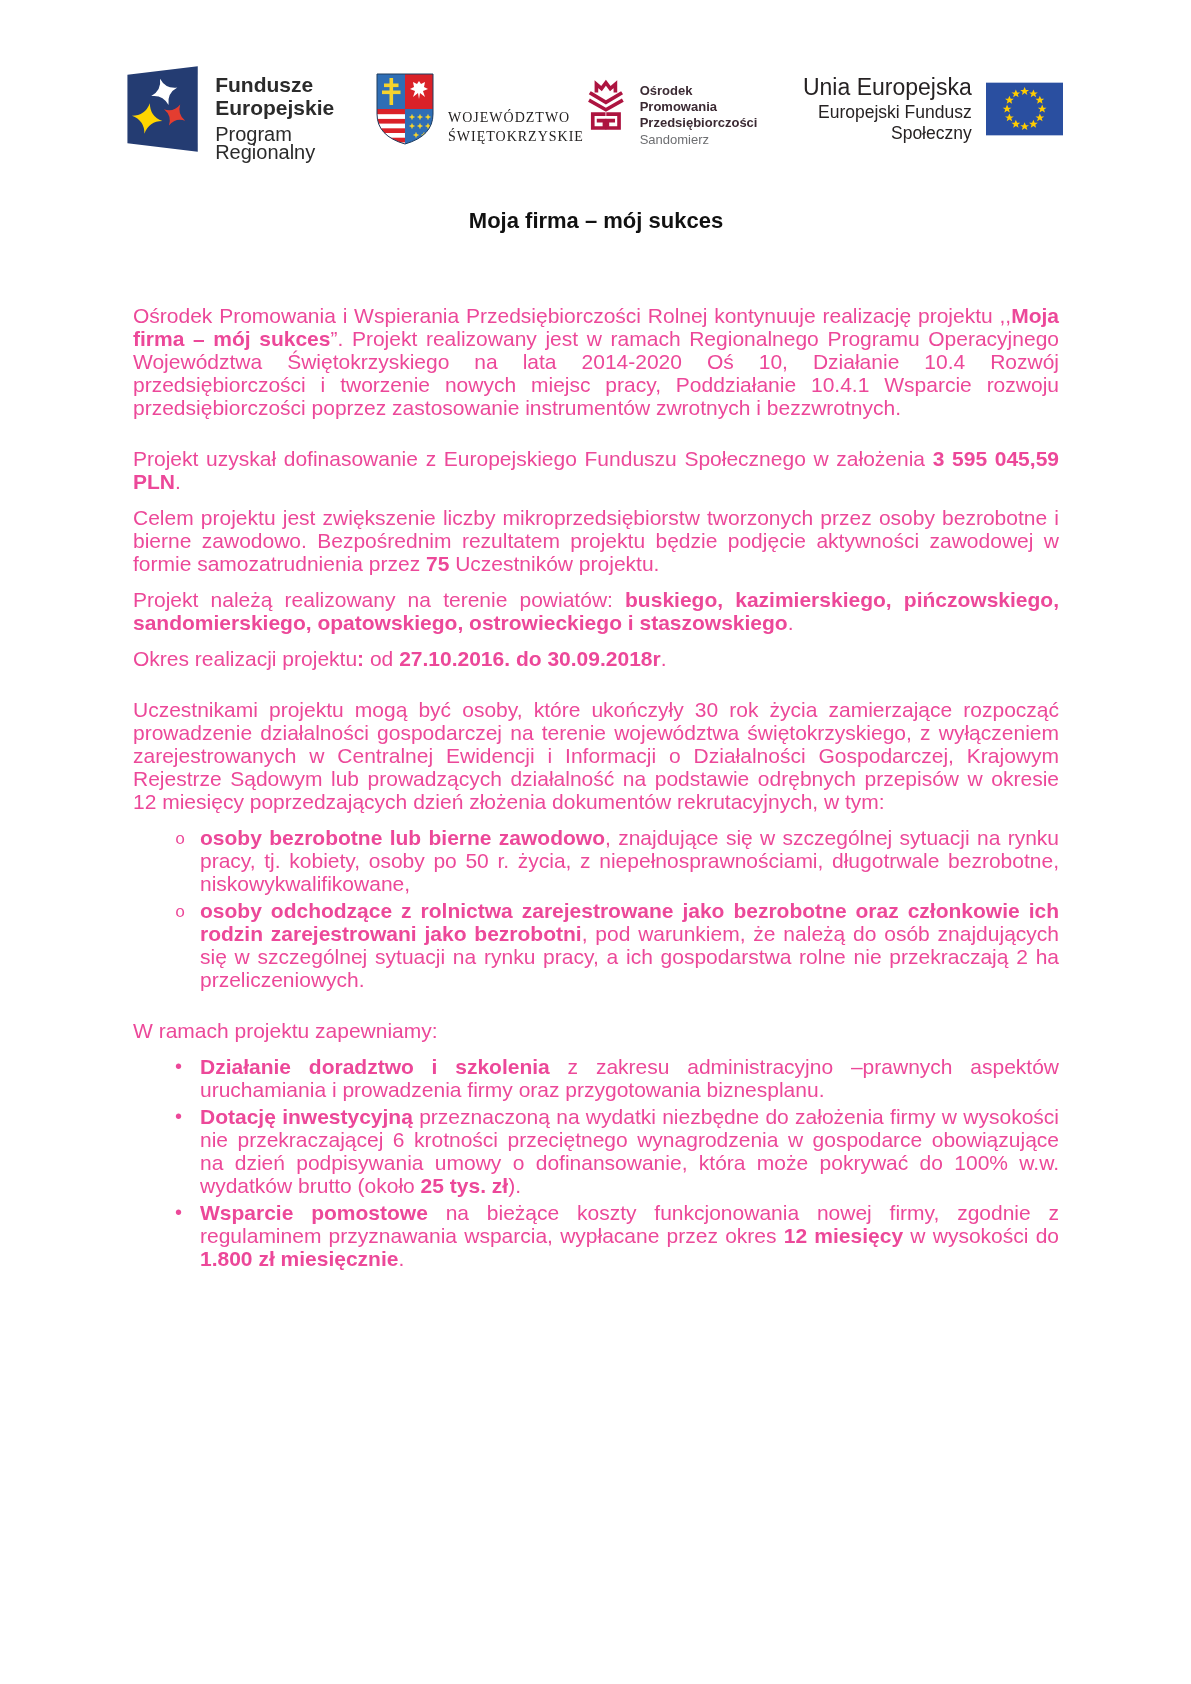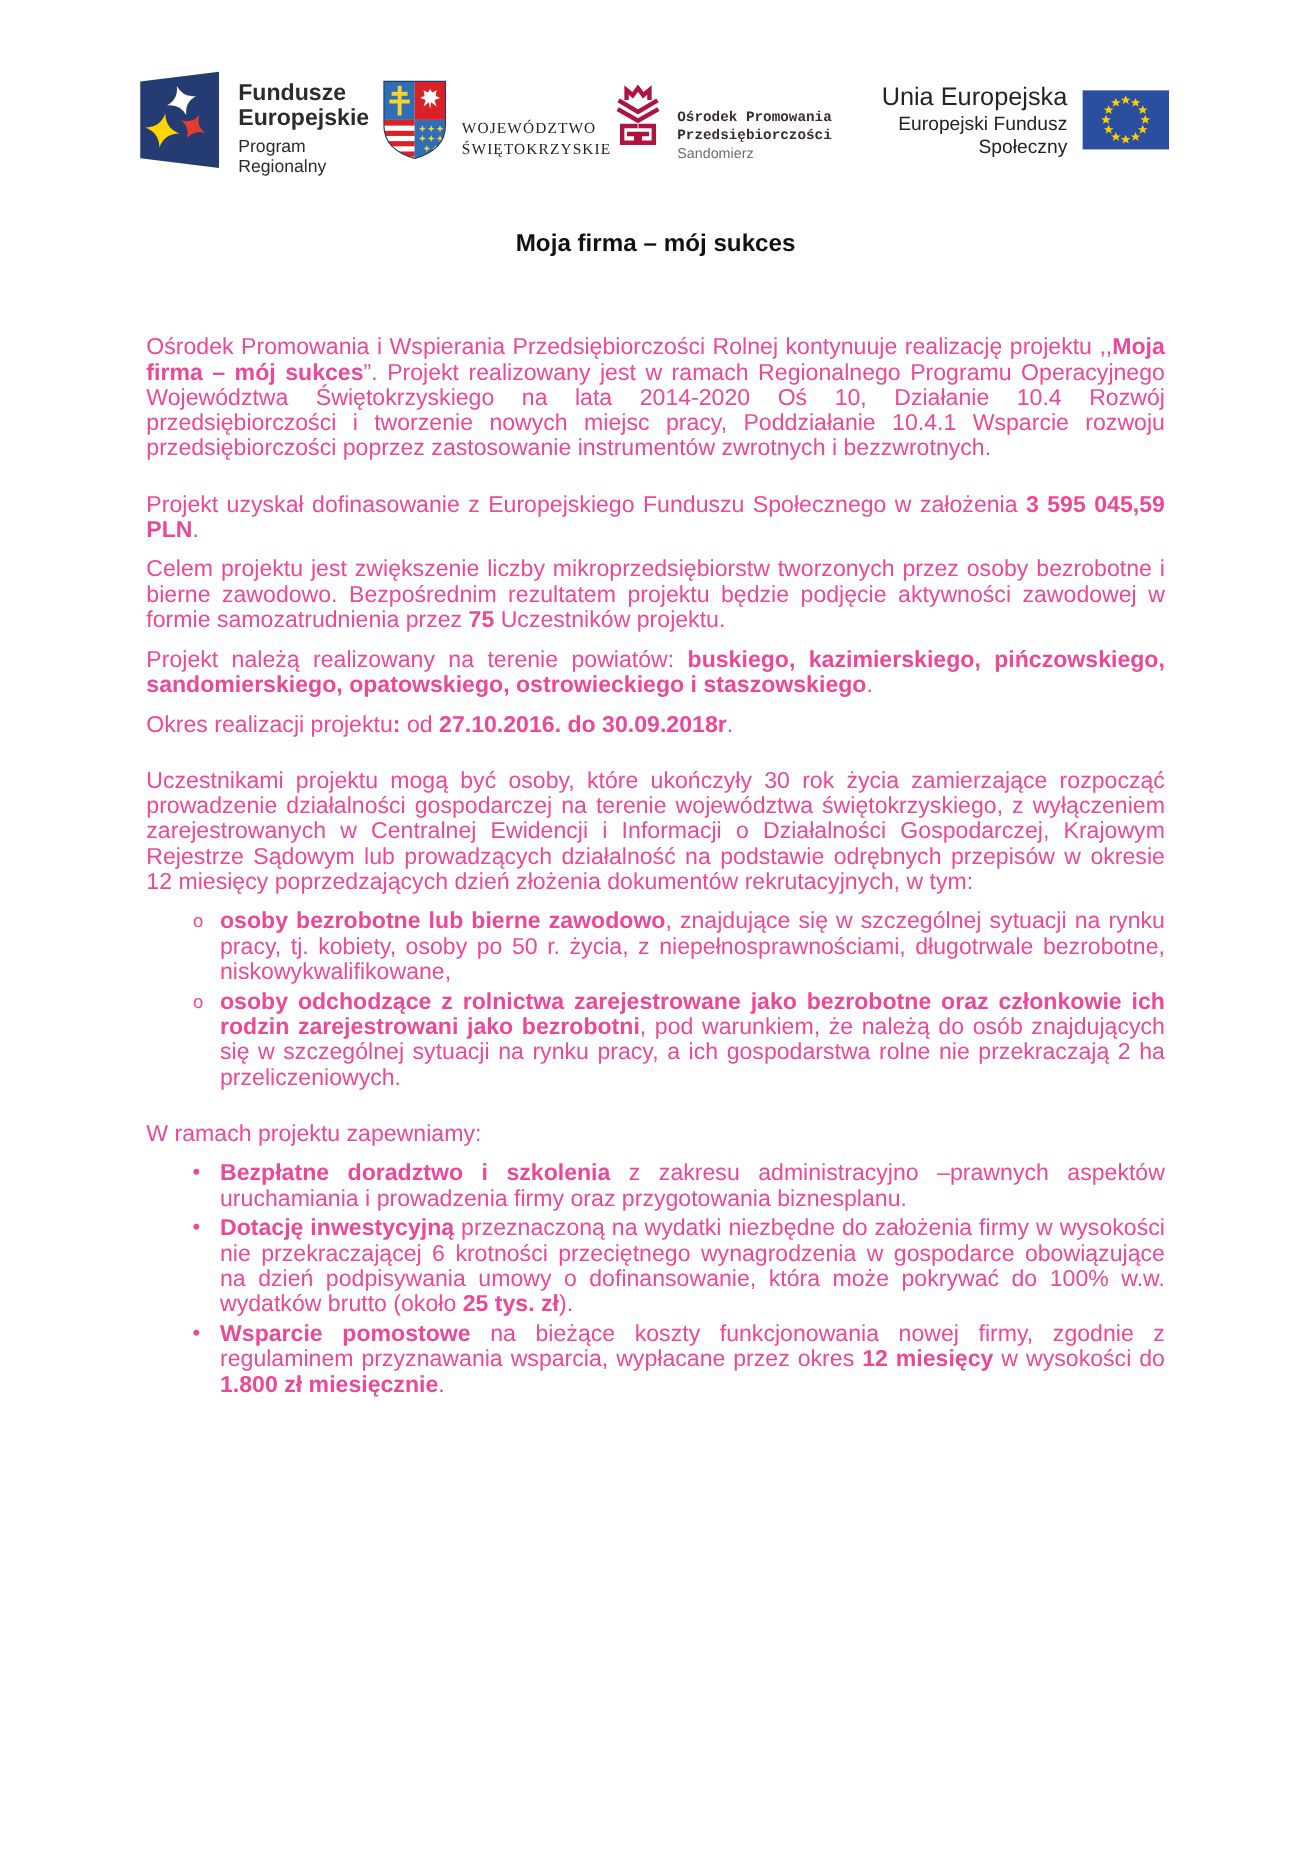--- a/index.html
+++ b/index.html
@@ -9,27 +9,27 @@
     -webkit-font-smoothing:antialiased;
   }
   
   .header{
     display:flex;justify-content:space-between;align-items:center;
     margin:54px 128px 0 124px;height:110px;
   }
   .logo{display:flex;align-items:flex-end;}
   .fe-text{margin-left:14px;}
   .fe-name{font-size:21px;font-weight:bold;line-height:23px;color:#2b2b2b;}
-  .fe-sub{font-size:16px;line-height:18px;margin-top:6px;color:#2b2b2b;}
+  .fe-sub{font-size:20px;line-height:18px;margin-top:6px;color:#2b2b2b;}
   .herb-text{
     margin-left:13px;font-family:"Liberation Serif",serif;
     font-size:14px;line-height:19px;letter-spacing:1px;color:#232020;
   }
   .opp-text{margin-left:12px;}
-  .opp-b{font-size:13px;font-weight:bold;line-height:16px;color:#3b2a33;font-family:Liberation Mono, monospace;}
+  .opp-b{font-size:13px;font-weight:bold;line-height:16px;color:#3b2a33;}
   .opp-sub{font-size:13px;line-height:16px;color:#6d6e71;margin-top:1px;}
   .ue{display:flex;align-items:center;}
   .ue-text{text-align:right;margin-right:14px;color:#262223;}
   .ue-l1{font-size:23px;font-weight:normal;line-height:26px;}
   .ue-l2{font-size:17.5px;line-height:21px;margin-top:2px;}
   
   .doc{margin:44px 132px 0 133px;}
   .title{
     text-align:center;font-size:22px;font-weight:bold;
     margin-bottom:70px;color:#111;
@@ -158,17 +158,17 @@
   <div>
       <div class="block"><span>Ośrodek Promowania i Wspierania Przedsiębiorczości Rolnej kontynuuje realizację projektu ,,</span><span class="b">Moja firma – mój sukces</span><span>”. Projekt realizowany jest w ramach Regionalnego Programu Operacyjnego Województwa Świętokrzyskiego na lata 2014-2020 Oś 10, Działanie 10.4 Rozwój przedsiębiorczości i tworzenie nowych miejsc pracy, Poddziałanie 10.4.1 Wsparcie rozwoju przedsiębiorczości poprzez zastosowanie instrumentów zwrotnych i bezzwrotnych.</span></div>
       <div class="block gap"><span>Projekt uzyskał dofinasowanie z Europejskiego Funduszu Społecznego w założenia </span><span class="b">3 595 045,59 PLN</span><span>.</span></div>
       <div class="block"><span>Celem projektu jest zwiększenie liczby mikroprzedsiębiorstw tworzonych przez osoby bezrobotne i bierne zawodowo.  Bezpośrednim rezultatem projektu będzie podjęcie aktywności zawodowej w formie samozatrudnienia przez </span><span class="b">75</span><span> Uczestników projektu.</span></div>
       <div class="block"><span>Projekt należą realizowany na terenie powiatów: </span><span class="b">buskiego, kazimierskiego, pińczowskiego, sandomierskiego, opatowskiego, ostrowieckiego i staszowskiego</span><span>.</span></div>
       <div class="block"><span>Okres realizacji projektu</span><span class="b">:</span><span> od </span><span class="b">27.10.2016. do 30.09.2018r</span><span>.</span></div>
       <div class="block gap"><span>Uczestnikami projektu mogą być  osoby, które ukończyły 30 rok życia zamierzające rozpocząć prowadzenie działalności gospodarczej na terenie województwa świętokrzyskiego, z wyłączeniem zarejestrowanych w Centralnej Ewidencji i Informacji o Działalności Gospodarczej, Krajowym Rejestrze Sądowym lub prowadzących działalność na podstawie odrębnych przepisów w okresie 12 miesięcy poprzedzających dzień złożenia dokumentów rekrutacyjnych, w tym:</span></div>
       <div class="block bullet"><span class="marker oo">o</span><span class="b">osoby bezrobotne lub bierne zawodowo</span><span>, znajdujące się w szczególnej sytuacji na rynku pracy, tj. kobiety, osoby po 50 r. życia, z niepełnosprawnościami, długotrwale bezrobotne, niskowykwalifikowane,</span></div>
       <div class="block bullet"><span class="marker oo">o</span><span class="b">osoby odchodzące z rolnictwa zarejestrowane jako bezrobotne oraz członkowie ich rodzin zarejestrowani jako bezrobotni</span><span>, pod warunkiem, że należą do osób znajdujących się w szczególnej sytuacji na rynku pracy, a ich gospodarstwa rolne nie przekraczają 2 ha przeliczeniowych.</span></div>
       <div class="block gap"><span>W ramach projektu zapewniamy:</span></div>
-      <div class="block bullet"><span class="marker dot">•</span><span class="b">Bezpłatne doradztwo i szkolenia</span><span> z zakresu administracyjno –prawnych aspektów uruchamiania i prowadzenia firmy oraz przygotowania biznesplanu.</span></div>
+      <div class="block bullet"><span class="marker dot">•</span><span class="b">Działanie doradztwo i szkolenia</span><span> z zakresu administracyjno –prawnych aspektów uruchamiania i prowadzenia firmy oraz przygotowania biznesplanu.</span></div>
       <div class="block bullet"><span class="marker dot">•</span><span class="b">Dotację inwestycyjną</span><span> przeznaczoną na wydatki niezbędne do założenia firmy w wysokości nie przekraczającej 6 krotności przeciętnego wynagrodzenia w gospodarce obowiązujące na dzień podpisywania umowy o dofinansowanie, która może pokrywać do 100% w.w. wydatków brutto (około </span><span class="b">25 tys. zł</span><span>).</span></div>
       <div class="block bullet"><span class="marker dot">•</span><span class="b">Wsparcie pomostowe</span><span> na bieżące koszty funkcjonowania nowej firmy,  zgodnie z regulaminem przyznawania wsparcia, wypłacane przez okres </span><span class="b">12 miesięcy</span><span> w wysokości  do </span><span class="b">1.800 zł miesięcznie</span><span>.</span></div>
     </div>
 </div>
 
 </body></html>

